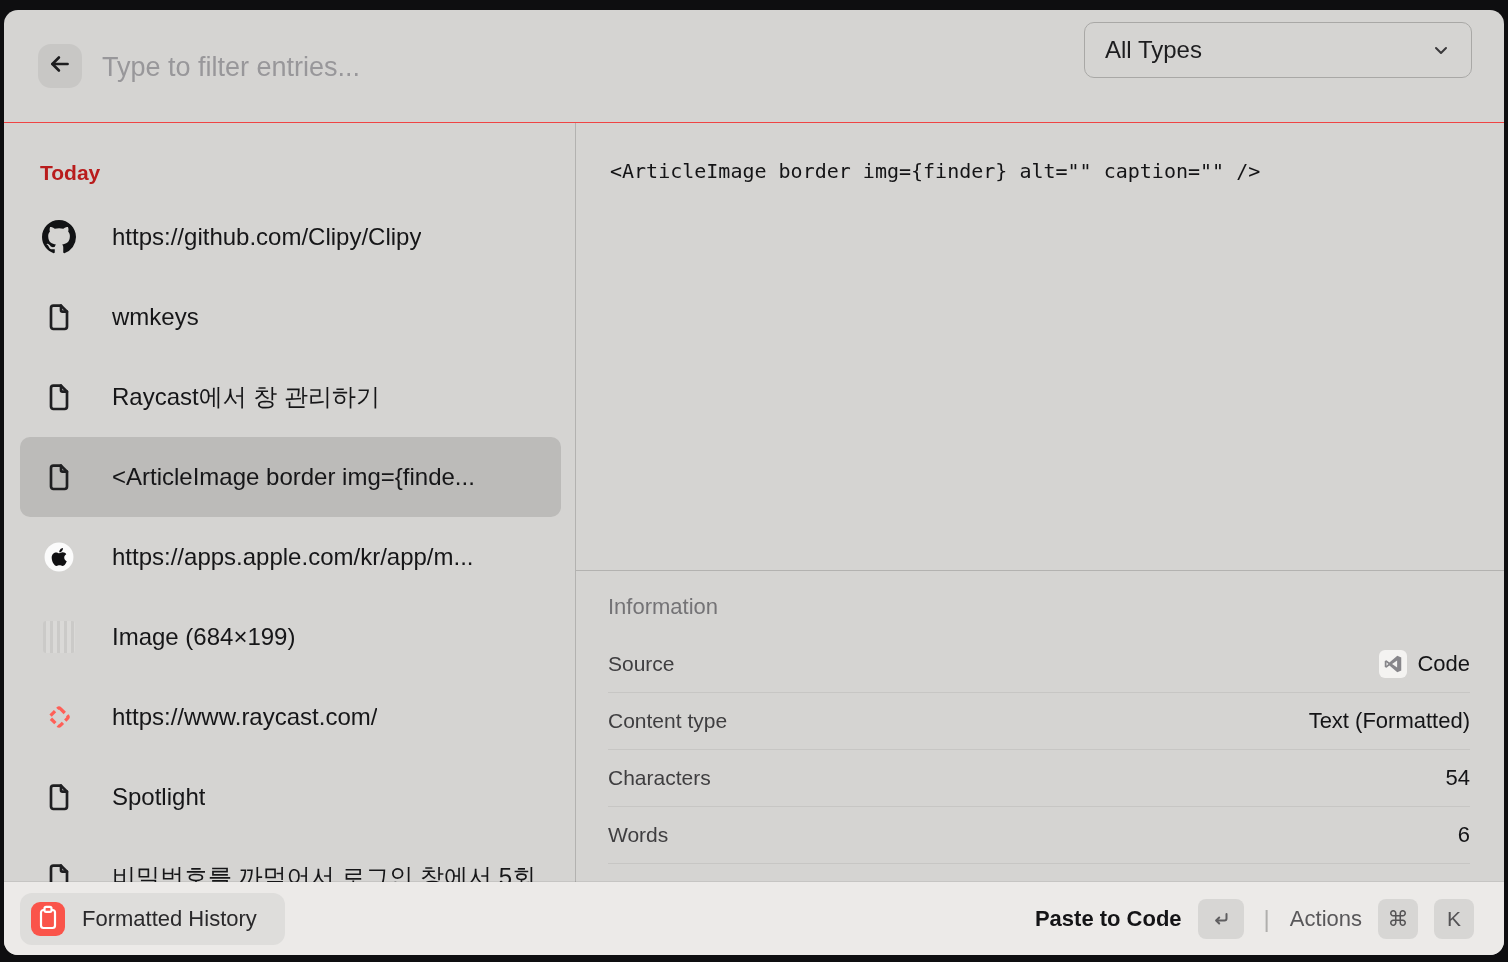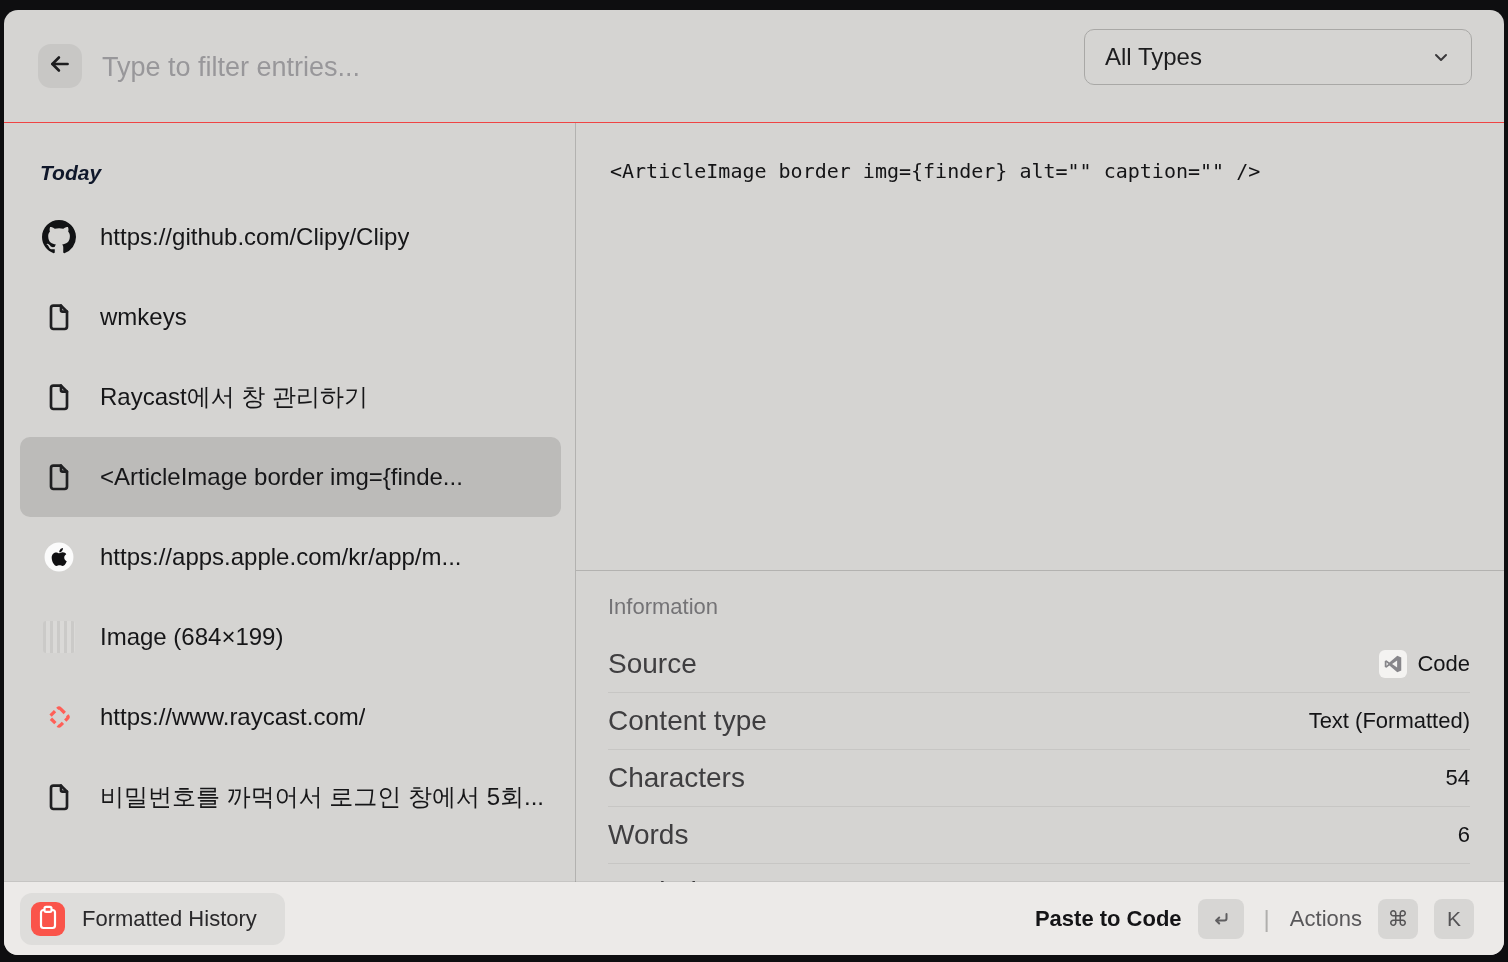--- a/index.html
+++ b/index.html
@@ -4,43 +4,43 @@
 <style>
   html,body{margin:0;padding:0;background:#0e0e10;font-family:"Liberation Sans","DejaVu Sans",sans-serif;}
   .stage{position:relative;width:1508px;height:962px;background:#0e0e10;overflow:hidden;}
   .window{position:absolute;left:4px;right:4px;top:10px;bottom:7px;background:#d5d4d2;border-radius:14px;overflow:hidden;}
 
   
   .header{position:absolute;left:0;right:0;top:0;height:112px;border-bottom:1px solid #ef4444;}
   .back-btn{position:absolute;left:34px;top:34px;width:44px;height:44px;border-radius:13px;background:#c8c7c5;display:flex;align-items:center;justify-content:center;cursor:pointer;}
   .search-input{position:absolute;left:96px;top:0;width:880px;height:112px;border:none;outline:none;background:transparent;font-size:27px;color:#1d1d1f;font-family:"Liberation Sans","DejaVu Sans",sans-serif;}
   .search-input::placeholder{color:#98979a;}
-  .filter{position:absolute;right:32px;top:19px;width:388px;height:56px;border:1px solid #a9a8a6;border-radius:10px;display:flex;align-items:center;padding:0 18px 0 20px;box-sizing:border-box;font-size:24px;color:#1d1d1f;cursor:pointer;}
+  .filter{position:absolute;right:32px;top:12px;width:388px;height:56px;border:1px solid #a9a8a6;border-radius:10px;display:flex;align-items:center;padding:0 18px 0 20px;box-sizing:border-box;font-size:24px;color:#1d1d1f;cursor:pointer;}
   .filter .chev{margin-left:auto;display:flex;}
 
   
   .sidebar{position:absolute;left:0;top:113px;width:571px;bottom:73px;overflow:hidden;}
-  .section-label{position:absolute;left:36px;top:38px;font-size:21px;font-weight:600;color:#0f172a;font-style:italic;}
+  .section-label{position:absolute;left:36px;top:38px;font-size:21px;font-weight:600;color:#b91c1c;}
   .rows{position:absolute;left:0;right:0;top:74px;}
   .srow{height:80px;margin:0 14px 0 16px;border-radius:10px;display:flex;align-items:center;padding-left:22px;box-sizing:border-box;cursor:pointer;}
   .srow.selected{background:#bcbbb9;}
   .li-icon{width:34px;height:34px;display:flex;align-items:center;justify-content:center;flex:none;}
-  .srow .lbl{margin-left:24px;font-size:24px;color:#161618;white-space:nowrap;overflow:hidden;}
+  .srow .lbl{margin-left:36px;font-size:24px;color:#161618;white-space:nowrap;overflow:hidden;}
   .img-thumb{width:32px;height:32px;border-radius:3px;background:repeating-linear-gradient(90deg,#cbcac8 0 3px,#dbdad8 3px 7px),#d6d5d3;opacity:.9;}
   .vdivider{position:absolute;left:571px;width:1px;top:113px;bottom:73px;background:#b3b2b0;}
 
   
   .content{position:absolute;left:572px;right:0;top:113px;bottom:73px;overflow:hidden;}
   .code{position:absolute;left:34px;top:36px;font-family:"DejaVu Sans Mono","Liberation Mono",monospace;font-size:20px;color:#141416;white-space:pre;}
   .hdivider{position:absolute;left:0;right:0;top:447px;height:1px;background:#b3b2b0;}
   .info{position:absolute;left:32px;right:34px;top:455px;}
   .info-title{padding:16px 0 16px;font-size:22px;color:#747376;}
   .irow{height:56px;display:flex;align-items:center;border-bottom:1px solid #c7c6c4;}
   .irow:last-child{border-bottom:none;}
-  .irow .ilabel{font-size:28px;color:#3f3e40;}
+  .irow .ilabel{font-size:21px;color:#3f3e40;}
   .irow .ivalue{margin-left:auto;font-size:22px;color:#141416;display:flex;align-items:center;gap:10px;}
   .src-badge{width:28px;height:28px;border-radius:6px;background:#f4f3f1;display:flex;align-items:center;justify-content:center;}
 
   
   .footer{position:absolute;left:0;right:0;bottom:0;height:73px;background:#eceae8;box-shadow:0 -1px 0 rgba(0,0,0,.07);display:flex;align-items:center;padding:0 30px 0 16px;box-sizing:border-box;}
   .app-pill{display:flex;align-items:center;gap:16px;background:#dedddb;border-radius:12px;height:52px;padding:0 28px 0 10px;cursor:pointer;}
   .app-icon{width:36px;height:36px;display:flex;}
   .app-label{font-size:22px;color:#2a292b;}
   .foot-right{margin-left:auto;display:flex;align-items:center;gap:16px;}
   .primary-label{font-size:22px;font-weight:700;color:#141416;}
@@ -139,20 +139,29 @@
 
         <div class="srow">
           <span class="li-icon">
             <svg width="34" height="34" viewBox="0 0 27 27">
                 <rect x="8" y="8" width="11" height="11" rx="1.5" fill="none" stroke="#ff5f57" stroke-width="2.6" stroke-dasharray="5 2.6" transform="rotate(45 13.5 13.5)"></rect>
               </svg>
           </span>
           <span class="lbl">https://www.raycast.com/</span>
         </div>
 
+        <div class="srow">
+          <span class="li-icon">
+            <svg width="32" height="32" viewBox="0 0 24 24" fill="none" stroke="#1f1f21" stroke-width="2" stroke-linecap="round" stroke-linejoin="round">
+                <path d="M13.5 3.5H7.8A1.8 1.8 0 0 0 6 5.3v13.9A1.8 1.8 0 0 0 7.8 21h8.4a1.8 1.8 0 0 0 1.8-1.8V8z"></path>
+                <path d="M13.5 3.5V7a1 1 0 0 0 1 1H18"></path>
+              </svg>
+          </span>
+          <span class="lbl">Spotlight</span>
+        </div>
 
         <div class="srow">
           <span class="li-icon">
             <svg width="32" height="32" viewBox="0 0 24 24" fill="none" stroke="#1f1f21" stroke-width="2" stroke-linecap="round" stroke-linejoin="round">
                 <path d="M13.5 3.5H7.8A1.8 1.8 0 0 0 6 5.3v13.9A1.8 1.8 0 0 0 7.8 21h8.4a1.8 1.8 0 0 0 1.8-1.8V8z"></path>
                 <path d="M13.5 3.5V7a1 1 0 0 0 1 1H18"></path>
               </svg>
           </span>
           <span class="lbl">비밀번호를 까먹어서 로그인 창에서 5회...</span>
         </div>

